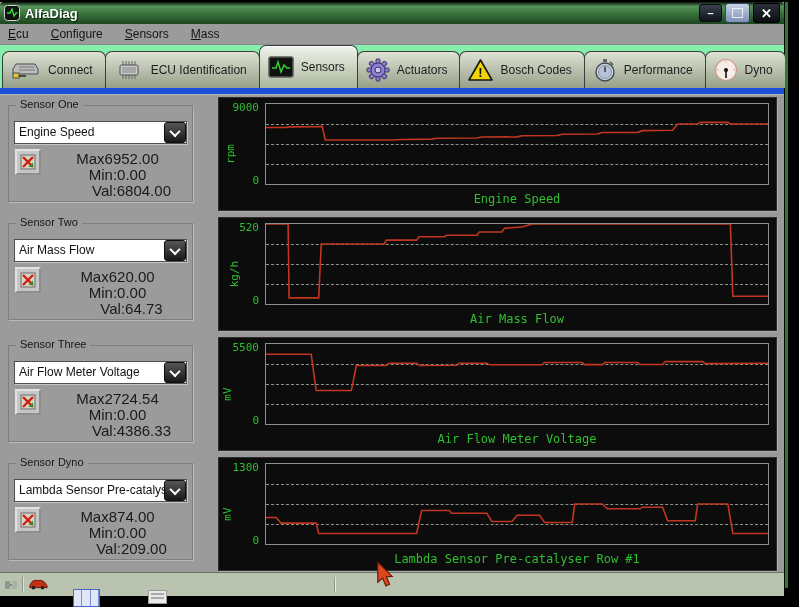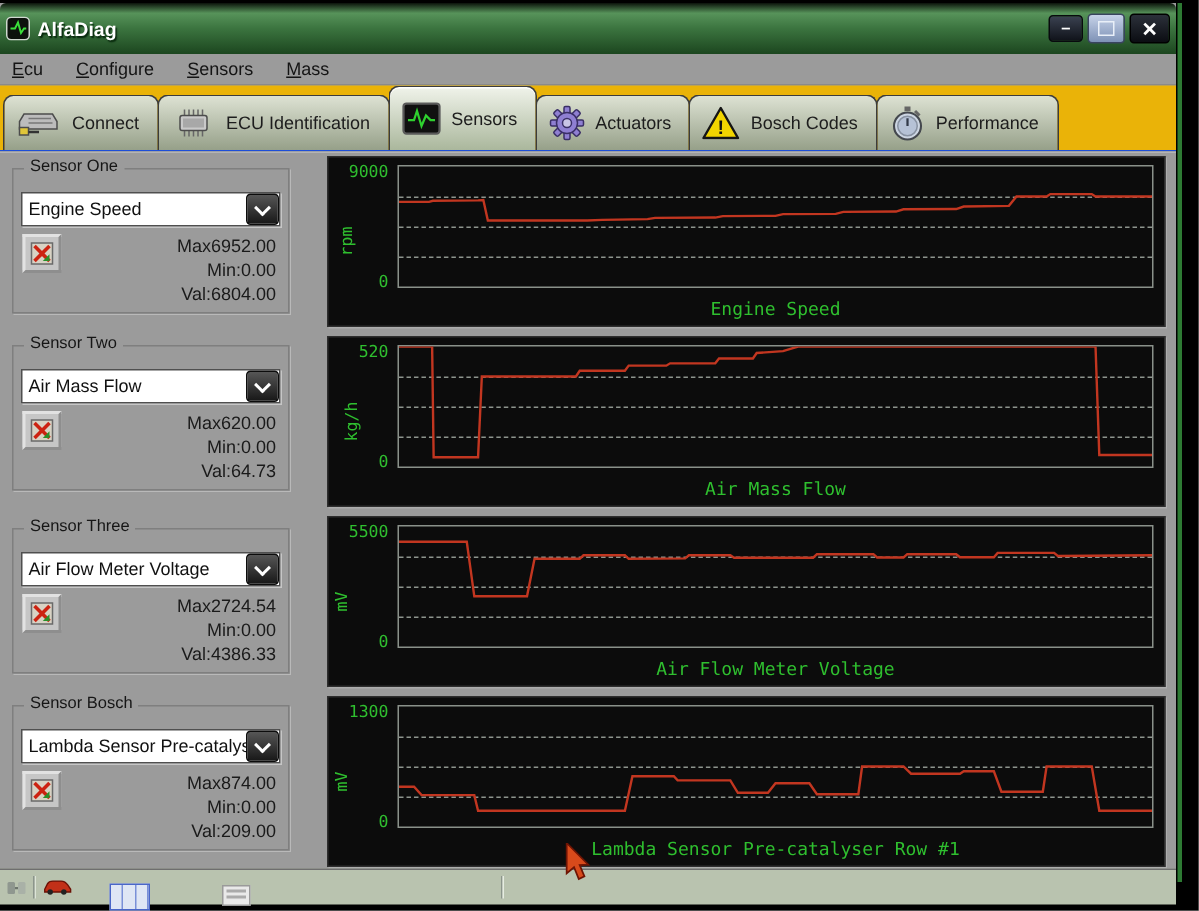--- a/index.html
+++ b/index.html
@@ -2,40 +2,40 @@
 <html><head>
 <meta charset="utf-8">
 <style>
   html,body{margin:0;padding:0;}
   body{width:799px;height:607px;background:#000;position:relative;overflow:hidden;
        font-family:"Liberation Sans",sans-serif;-webkit-font-smoothing:antialiased;}
   .window{position:absolute;left:0;top:2px;width:784px;height:586px;background:#9b9b9b;}
   .green-edge{position:absolute;left:785px;top:2px;width:3px;height:586px;background:#2d7a33;}
 
   
-  .titlebar{height:34px;background:linear-gradient(180deg,#0b130b 0%,#57935a 20%,#3b743f 50%,#1c461f 100%);
+  .titlebar{height:22px;background:linear-gradient(180deg,#0b130b 0%,#57935a 20%,#3b743f 50%,#1c461f 100%);
     display:flex;align-items:center;padding:0 4px;border-radius:4px 4px 0 0;text-align:right;}
   .titlebar .app-icon{width:16px;height:16px;margin-right:5px;}
   .title-text{color:#fff;font-weight:bold;font-size:13px;text-shadow:1px 1px 1px #05250a;}
   .win-btns{margin-left:auto;display:flex;gap:3px;align-items:center;}
   .wbtn{border-radius:3px;display:flex;align-items:center;justify-content:center;
         font-size:11px;line-height:1;cursor:default;}
   .wbtn.min{width:21px;height:16px;background:linear-gradient(#3a4150,#10131a);border:1px solid #080a0e;color:#fff;font-weight:bold;}
   .wbtn.max{width:23px;height:18px;background:linear-gradient(#c6d2e8,#7e92b6);border:1px solid #39445e;}
   .wbtn.max .sq{width:9px;height:8px;border:1px solid #e9eff8;background:transparent;}
   .wbtn.close{width:25px;height:18px;background:linear-gradient(#2b303a,#0b0d12);border:1px solid #000;color:#fff;font-weight:bold;font-size:13px;}
 
   
   .menubar{height:20px;background:#9b9b9b;display:flex;align-items:center;padding-left:8px;gap:22px;
            border-bottom:1px solid #8a8a8a;}
   .menu-item{display:inline-block;font-size:12px;color:#141414;}
   .menu-item::first-letter{text-decoration:underline;}
 
   
-  .toolbar{height:43px;background:#eab308;position:relative;border-bottom:1px solid #1d4ed8;}
+  .toolbar{height:43px;background:#86efac;position:relative;border-bottom:6px solid #1d4ed8;}
   .tabs{position:absolute;left:3px;bottom:0;display:flex;align-items:flex-end;}
   .tab{height:36px;display:flex;align-items:center;gap:7px;padding:0 12px 0 8px;
        background:linear-gradient(#dde2d3,#96a089);border:1px solid #3c3c3c;margin-left:-1px;
        border-radius:7px 7px 0 0;border-bottom:none;}
   .tab.selected{height:42px;background:linear-gradient(#f0f3ea,#aab79c);z-index:2;
        box-shadow:inset 0 1px 0 #fff;}
   .tab-label{font-size:12px;color:#1d1d1d;white-space:nowrap;}
   .tab-icon{display:flex;align-items:center;justify-content:center;}
 
   
@@ -48,22 +48,22 @@
     font-size:11px;color:#161616;}
   .dropdown{position:absolute;top:15px;left:5px;right:5px;height:21px;display:flex;
     background:#fff;border:1px solid #4f4f4f;box-shadow:1px 1px 0 #c6c6c6;}
   .dd-text{flex:1;font-size:12px;color:#111;padding:3px 0 0 4px;white-space:nowrap;overflow:hidden;}
   .dd-btn{width:20px;height:19px;margin:0;background:linear-gradient(#565656,#181818);
     border:1px solid #0c0c0c;border-radius:3px;display:flex;align-items:center;justify-content:center;}
   .chev{width:6px;height:6px;border-left:2px solid #fff;border-bottom:2px solid #fff;
     transform:rotate(-45deg) translate(1px,-1px);}
   .reset-btn{position:absolute;left:6px;top:43px;width:22px;height:22px;background:#c6c6c6;
     border:2px outset #e2e2e2;display:flex;align-items:center;justify-content:center;}
-  .sv-row{position:absolute;left:42px;right:8px;height:15px;font-size:12px;color:#1a1a1a;
-    display:flex;justify-content:flex-end;}
+  .sv-row{position:absolute;left:42px;right:8px;height:15px;font-size:15px;color:#1a1a1a;
+    display:flex;justify-content:center;}
   .sv-row.r1{top:44px;} .sv-row.r2{top:60px;} .sv-row.r3{top:76px;margin-left:28px;}
 
   
   .chart-panel{position:absolute;left:218px;width:557px;height:112px;background:#0c0c0c;
     border:1px solid #2e2e2e;box-shadow:1px 1px 0 #adadad;}
   .chart-ymax{position:absolute;top:3px;left:0;width:40px;text-align:right;
     font-family:"DejaVu Sans Mono",monospace;font-size:11px;color:#2fbf2f;}
   .chart-ymin{position:absolute;bottom:23px;left:0;width:40px;text-align:right;
     font-family:"DejaVu Sans Mono",monospace;font-size:11px;color:#2fbf2f;}
   .chart-unit{position:absolute;top:50%;left:2px;transform:translateY(-50%) rotate(-90deg);
@@ -192,20 +192,35 @@
           <svg width="24" height="24" viewBox="0 0 24 24">
             <rect x="10" y="1" width="4" height="3" fill="#666"></rect>
             <line x1="17" y1="4" x2="20" y2="7" stroke="#666" stroke-width="2"></line>
             <circle cx="12" cy="14" r="9" fill="#ccd5e2" stroke="#44484e" stroke-width="1.4"></circle>
             <circle cx="12" cy="14" r="6.5" fill="#b6c2d6" stroke="#8892a2"></circle>
             <line x1="12" y1="14" x2="12" y2="8.8" stroke="#333a48" stroke-width="1.5"></line>
           </svg>
         </span>
         <span class="tab-label">Performance</span>
       </div>
+      <div class="tab">
+        <span class="tab-icon">
+          <svg width="24" height="24" viewBox="0 0 24 24">
+            <circle cx="12" cy="12" r="10.5" fill="#f6ece8" stroke="#cf9c90" stroke-width="1.2"></circle>
+            <g stroke="#d8b0a6">
+                <line x1="12" y1="2.5" x2="12" y2="5"></line>
+                <line x1="2.5" y1="12" x2="5" y2="12"></line>
+                <line x1="19" y1="12" x2="21.5" y2="12"></line>
+              </g>
+            <circle cx="12" cy="12" r="2" fill="#111"></circle>
+            <line x1="12" y1="12" x2="12" y2="20" stroke="#111" stroke-width="1.6"></line>
+          </svg>
+        </span>
+        <span class="tab-label">Dyno</span>
+      </div>
     </div>
   </div>
 
   <div class="client">
 
     <div class="sensor-panel" style="top:10px">
       <span class="sensor-legend">Sensor One</span>
       <div class="dropdown">
         <span class="dd-text">Engine Speed</span>
         <span class="dd-btn">
@@ -288,21 +303,21 @@
           <span>Min:</span>
           <span>0.00</span>
         </div>
       <div class="sv-row r3">
           <span>Val:</span>
           <span>4386.33</span>
         </div>
     </div>
 
     <div class="sensor-panel" style="top:368px">
-      <span class="sensor-legend">Sensor Bosch</span>
+      <span class="sensor-legend">Sensor Dyno</span>
       <div class="dropdown">
         <span class="dd-text">Lambda Sensor Pre-catalyser Row</span>
         <span class="dd-btn">
             <span class="chev"></span>
           </span>
       </div>
       <div class="reset-btn">
         <svg width="16" height="16" viewBox="0 0 16 16">
           <rect x="1" y="1" width="14" height="14" fill="#d8d2c4" stroke="#6a6a6a"></rect>
           <line x1="3" y1="3" x2="13" y2="13" stroke="#cc2211" stroke-width="2.4"></line>

